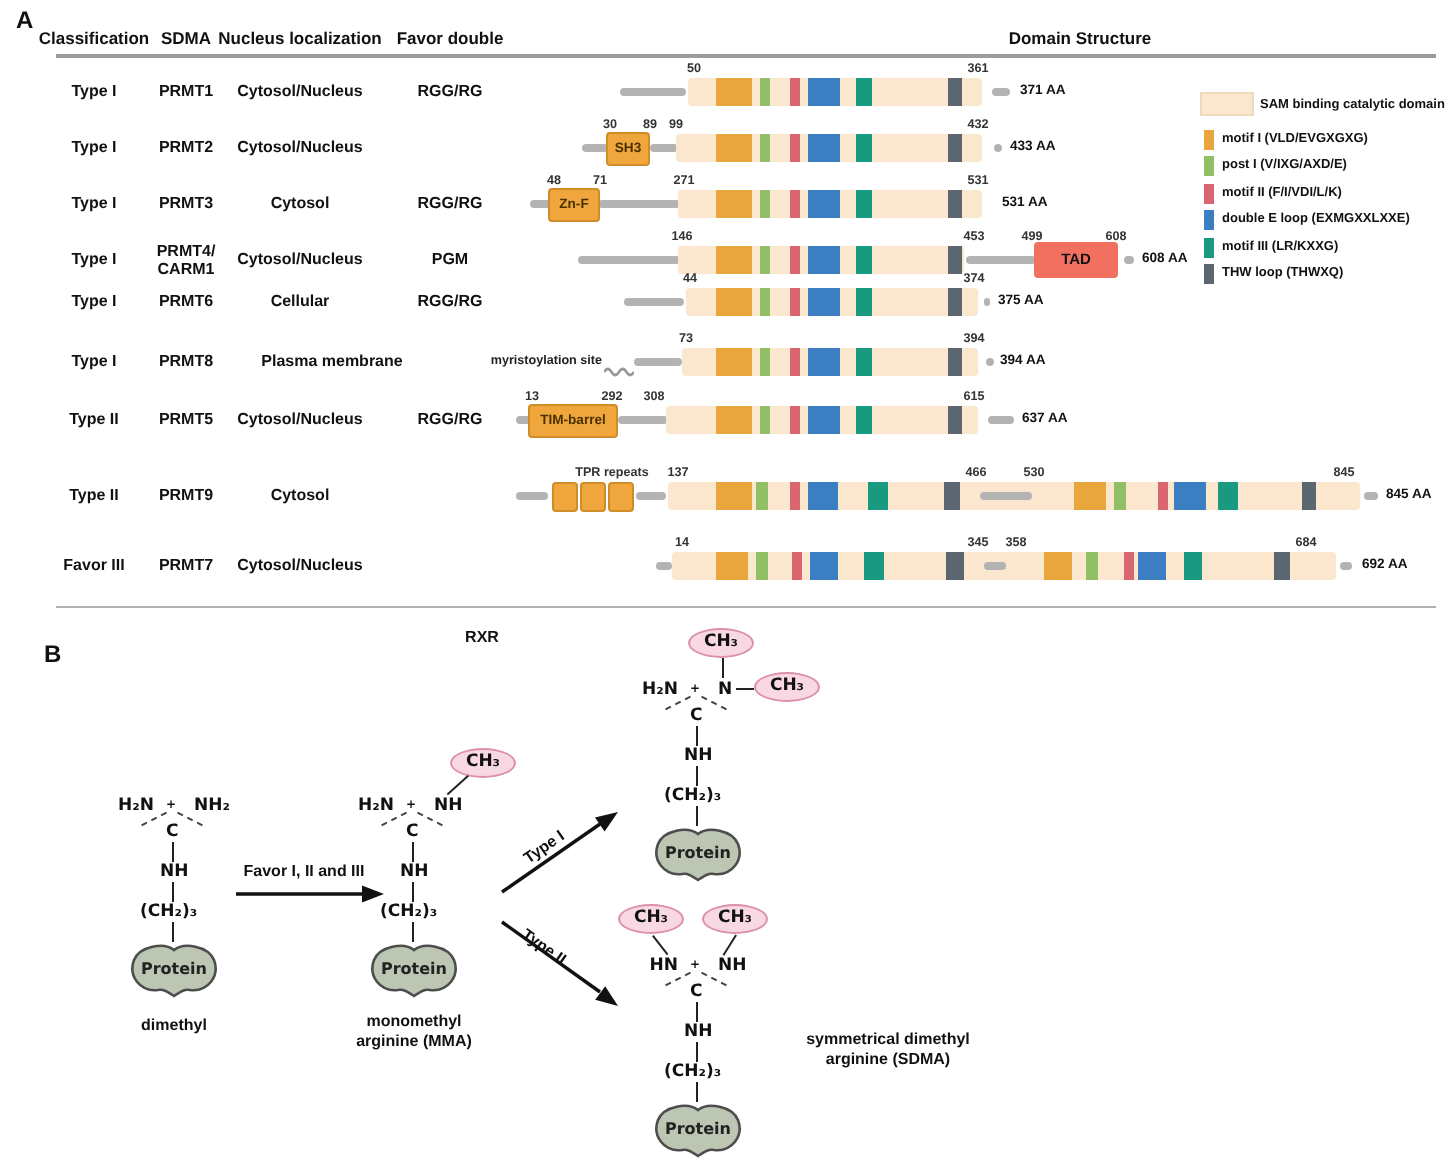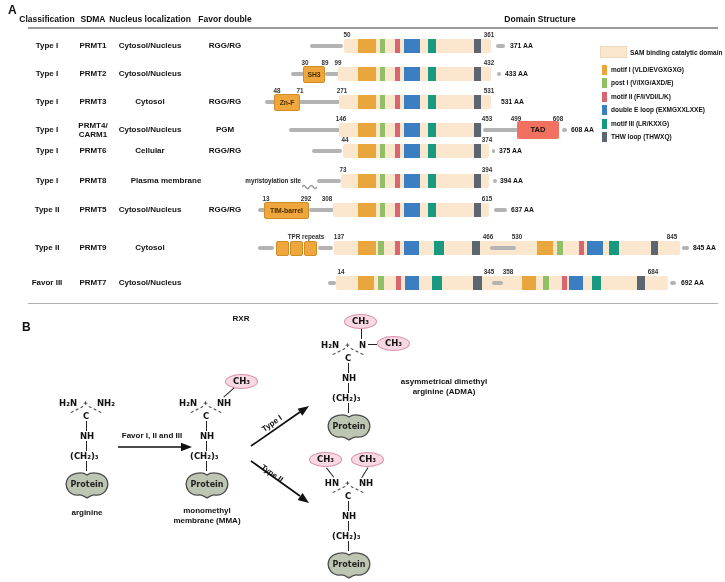--- a/index.html
+++ b/index.html
@@ -297,21 +297,21 @@
     <div class="vbond b2"></div>
     <div class="atom ch2">(CH₂)₃</div>
     <div class="vbond b3"></div>
     <div class="protein">
       <svg width="46" height="28" viewBox="0 0 46 28">
           <path d="M23 4 C28 0 40 2 43 9 C46 17 40 25 31 24 C28 23.5 26 25 23 27 C20 25 18 23.5 15 24 C6 25 0 17 3 9 C6 2 18 0 23 4 Z" fill="#BCC6B2" stroke="#4d4d4d" stroke-width="1.3"></path>
         </svg>
       <div class="ptxt">Protein</div>
     </div>
   </div>
-  <div class="mollab" style="left:37px;top:508px;width:100px">arginine</div>
+  <div class="mollab" style="left:37px;top:508px;width:100px">dimethyl</div>
 
   <div class="mol" style="left:145px;top:398px">
     <div class="oval mma-ch3">CH₃</div>
     <div class="sbond mma-bond"></div>
     <div class="atom ln">H₂N</div>
     <div class="atom rn">NH</div>
     <div class="plus">+</div>
     <div class="dashL"></div>
     <div class="dashR"></div>
     <div class="atom cAtom">C</div>
@@ -321,21 +321,21 @@
     <div class="atom ch2">(CH₂)₃</div>
     <div class="vbond b3"></div>
     <div class="protein">
       <svg width="46" height="28" viewBox="0 0 46 28">
           <path d="M23 4 C28 0 40 2 43 9 C46 17 40 25 31 24 C28 23.5 26 25 23 27 C20 25 18 23.5 15 24 C6 25 0 17 3 9 C6 2 18 0 23 4 Z" fill="#BCC6B2" stroke="#4d4d4d" stroke-width="1.3"></path>
         </svg>
       <div class="ptxt">Protein</div>
     </div>
   </div>
   <div class="mollab" style="left:157px;top:506px;width:100px">monomethyl
-membrane (MMA)</div>
+arginine (MMA)</div>
 
   <div class="mol" style="left:287px;top:340px">
     <div class="oval adma-top">CH₃</div>
     <div class="adma-vb"></div>
     <div class="oval adma-right">CH₃</div>
     <div class="sbond adma-hb"></div>
     <div class="atom ln">H₂N</div>
     <div class="atom rn">N</div>
     <div class="plus">+</div>
     <div class="dashL"></div>
@@ -346,22 +346,20 @@
     <div class="vbond b2"></div>
     <div class="atom ch2">(CH₂)₃</div>
     <div class="vbond b3"></div>
     <div class="protein">
       <svg width="46" height="28" viewBox="0 0 46 28">
           <path d="M23 4 C28 0 40 2 43 9 C46 17 40 25 31 24 C28 23.5 26 25 23 27 C20 25 18 23.5 15 24 C6 25 0 17 3 9 C6 2 18 0 23 4 Z" fill="#BCC6B2" stroke="#4d4d4d" stroke-width="1.3"></path>
         </svg>
       <div class="ptxt">Protein</div>
     </div>
   </div>
-  <div class="mollab" style="left:384px;top:377px;width:120px">asymmetrical dimethyl
-arginine (ADMA)</div>
 
   <div class="mol" style="left:287px;top:478px">
     <div class="oval sdma-l">CH₃</div>
     <div class="sbond sdma-bl"></div>
     <div class="oval sdma-r">CH₃</div>
     <div class="sbond sdma-br"></div>
     <div class="atom ln">HN</div>
     <div class="atom rn">NH</div>
     <div class="plus">+</div>
     <div class="dashL"></div>
@@ -372,13 +370,15 @@
     <div class="vbond b2"></div>
     <div class="atom ch2">(CH₂)₃</div>
     <div class="vbond b3"></div>
     <div class="protein">
       <svg width="46" height="28" viewBox="0 0 46 28">
           <path d="M23 4 C28 0 40 2 43 9 C46 17 40 25 31 24 C28 23.5 26 25 23 27 C20 25 18 23.5 15 24 C6 25 0 17 3 9 C6 2 18 0 23 4 Z" fill="#BCC6B2" stroke="#4d4d4d" stroke-width="1.3"></path>
         </svg>
       <div class="ptxt">Protein</div>
     </div>
   </div>
+  <div class="mollab" style="left:384px;top:515px;width:120px">symmetrical dimethyl
+arginine (SDMA)</div>
 </div>
 
 </body></html>

